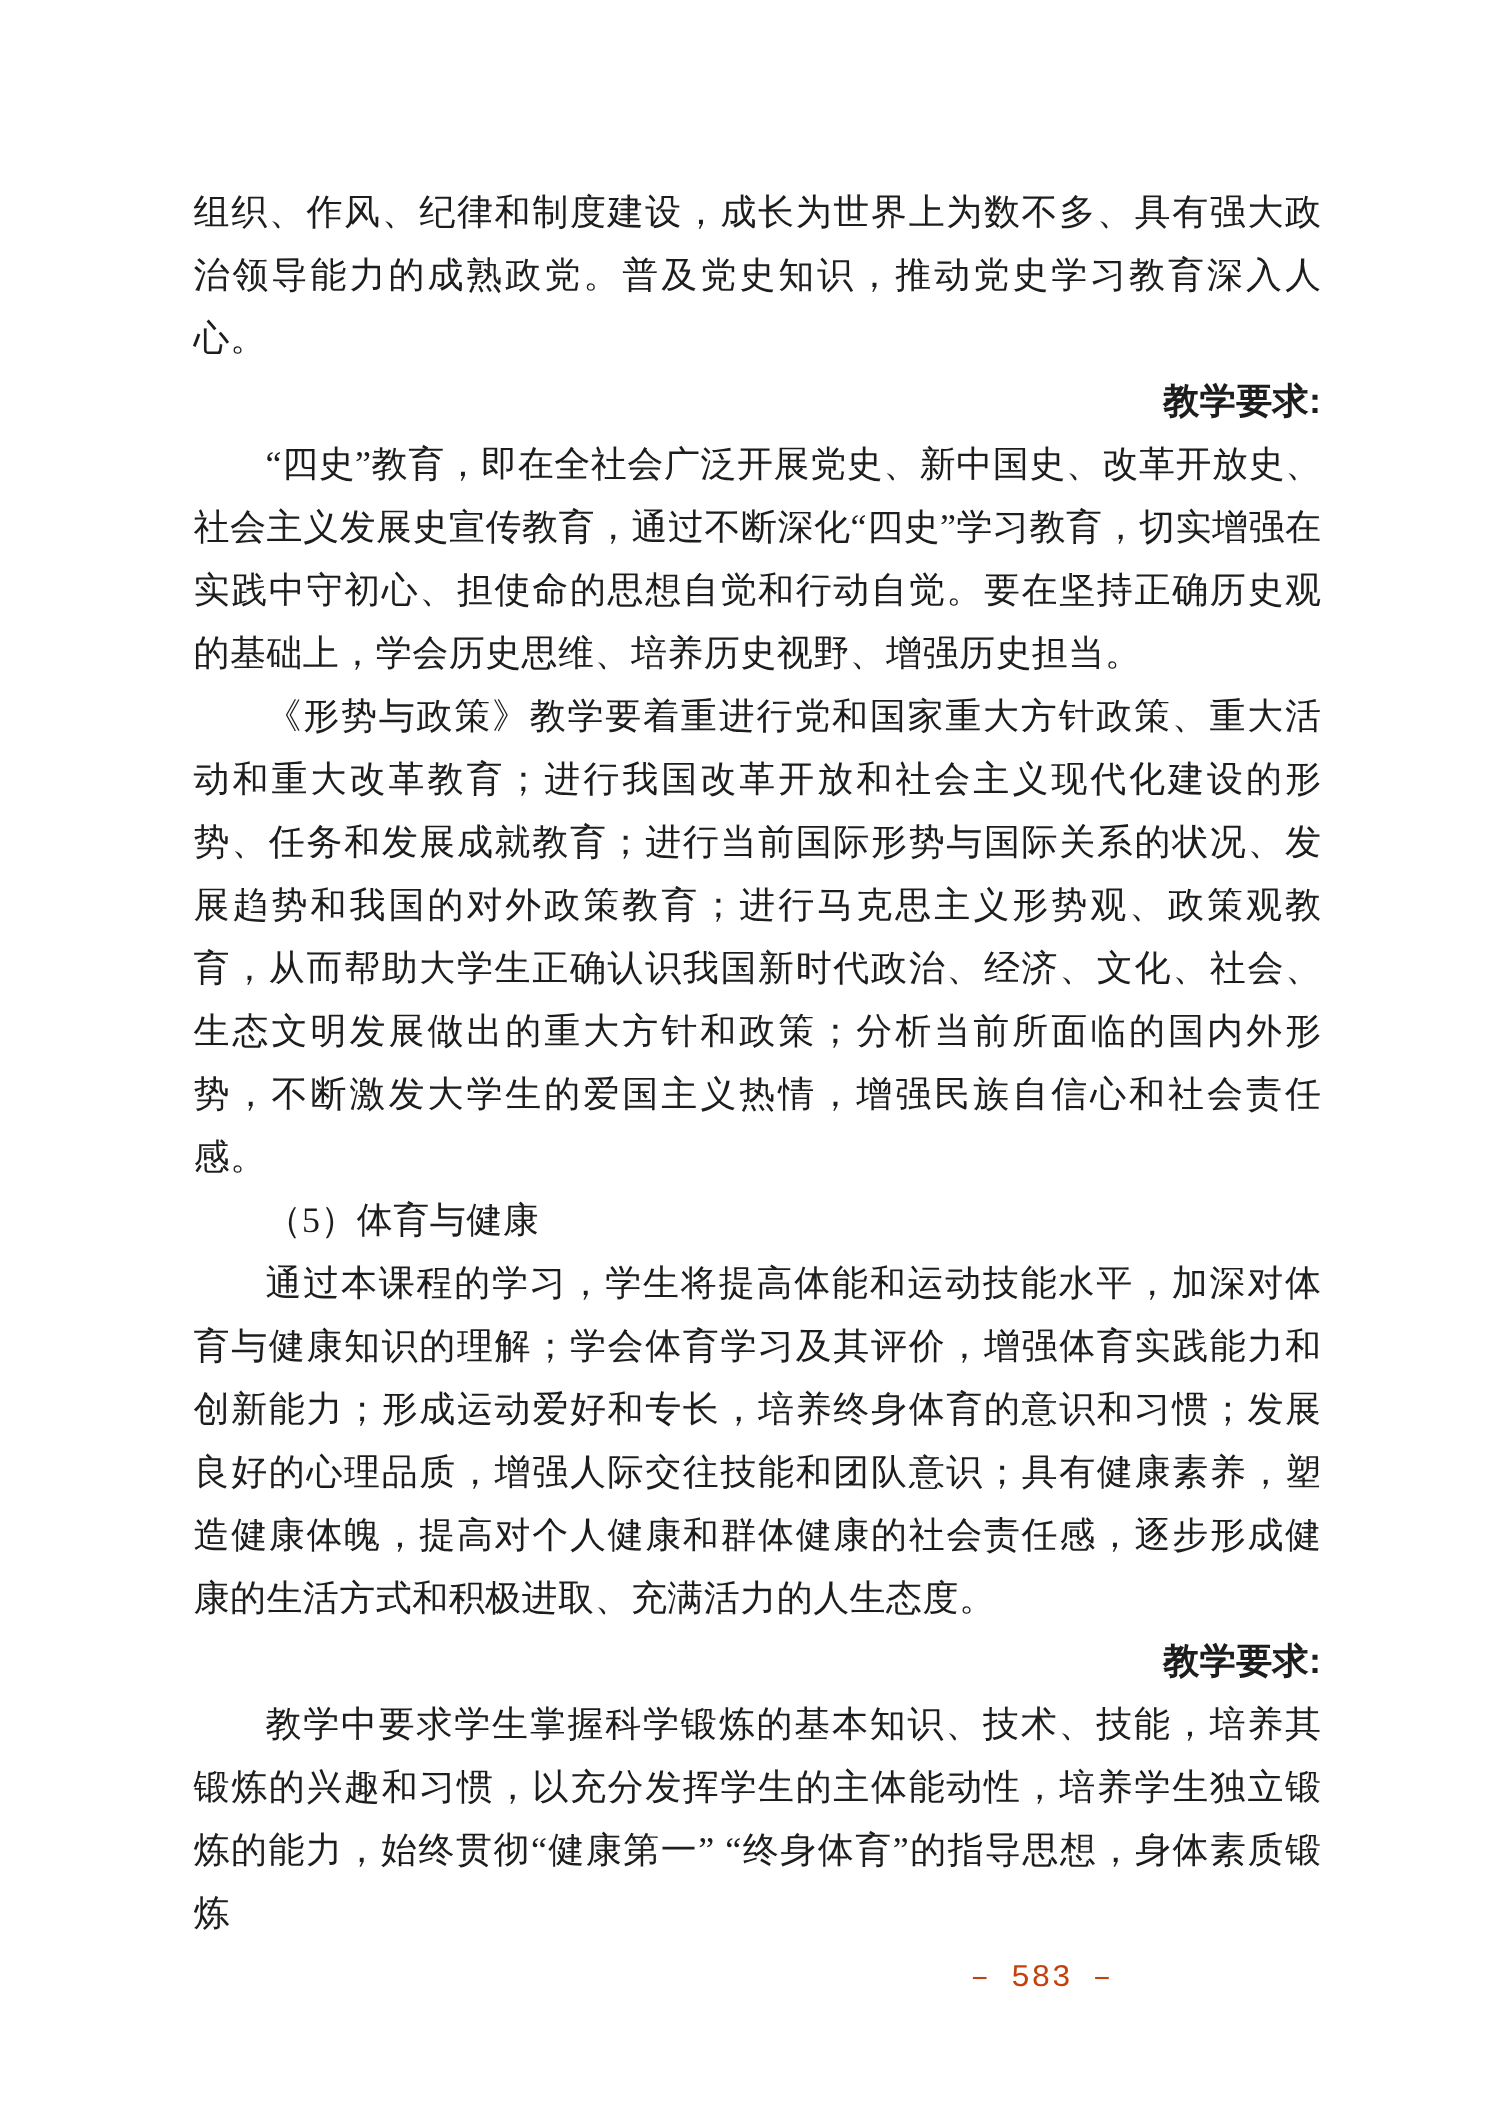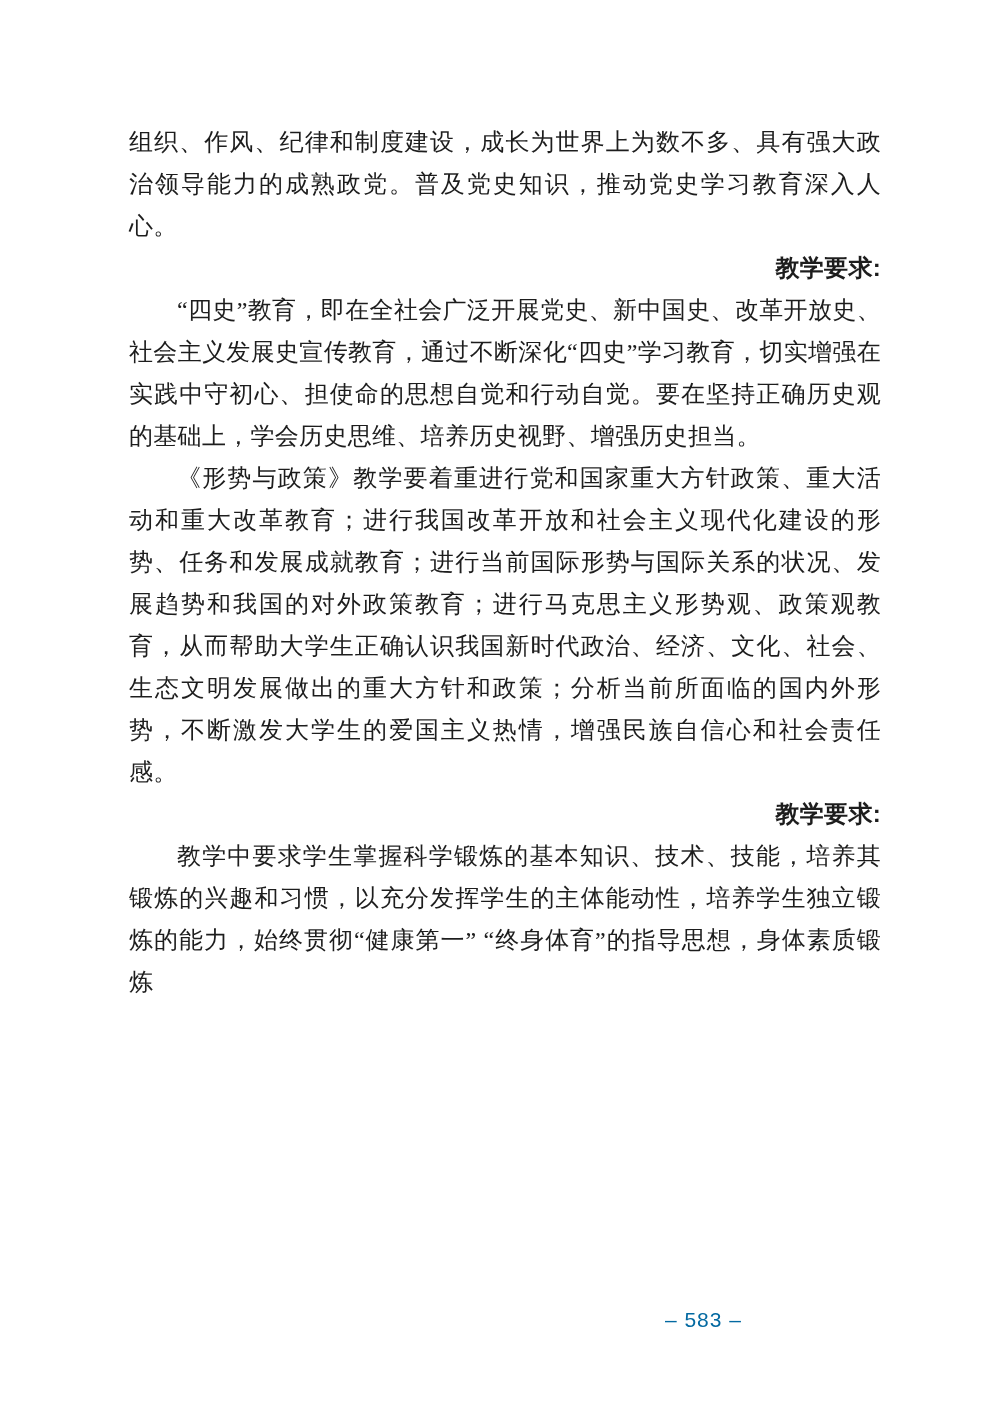--- a/index.html
+++ b/index.html
@@ -45,30 +45,32 @@
     font-family: "Liberation Sans", "DejaVu Sans", sans-serif;
     text-align: right;
   }
   .page-number {
     position: absolute;
     top: 1299px;
     right: 138px;
     font-size: 21px;
     line-height: 42px;
     letter-spacing: 1px;
-    color: #0369a1;
-    font-family: Liberation Sans, sans-serif;
+    color: #c2410c;
+    font-family: Liberation Mono, monospace;
   }
 </style>
 </head>
 <body>
 
 <div class="page">
   <div class="content" id="content">
       <p class="body-noindent">组织、作风、纪律和制度建设，成长为世界上为数不多、具有强大政治领导能力的成熟政党。普及党史知识，推动党史学习教育深入人心。</p>
       <p class="heading">教学要求:</p>
       <p class="body">“四史”教育，即在全社会广泛开展党史、新中国史、改革开放史、社会主义发展史宣传教育，通过不断深化“四史”学习教育，切实增强在实践中守初心、担使命的思想自觉和行动自觉。要在坚持正确历史观的基础上，学会历史思维、培养历史视野、增强历史担当。</p>
       <p class="body">《形势与政策》教学要着重进行党和国家重大方针政策、重大活动和重大改革教育；进行我国改革开放和社会主义现代化建设的形势、任务和发展成就教育；进行当前国际形势与国际关系的状况、发展趋势和我国的对外政策教育；进行马克思主义形势观、政策观教育，从而帮助大学生正确认识我国新时代政治、经济、文化、社会、生态文明发展做出的重大方针和政策；分析当前所面临的国内外形势，不断激发大学生的爱国主义热情，增强民族自信心和社会责任感。</p>
+      <p class="body">（5）体育与健康</p>
+      <p class="body">通过本课程的学习，学生将提高体能和运动技能水平，加深对体育与健康知识的理解；学会体育学习及其评价，增强体育实践能力和创新能力；形成运动爱好和专长，培养终身体育的意识和习惯；发展良好的心理品质，增强人际交往技能和团队意识；具有健康素养，塑造健康体魄，提高对个人健康和群体健康的社会责任感，逐步形成健康的生活方式和积极进取、充满活力的人生态度。</p>
       <p class="heading">教学要求:</p>
       <p class="body">教学中要求学生掌握科学锻炼的基本知识、技术、技能，培养其锻炼的兴趣和习惯，以充分发挥学生的主体能动性，培养学生独立锻炼的能力，始终贯彻“健康第一” “终身体育”的指导思想，身体素质锻炼</p>
     </div>
   <div class="page-number">– 583 –</div>
 </div>
 
 </body></html>

